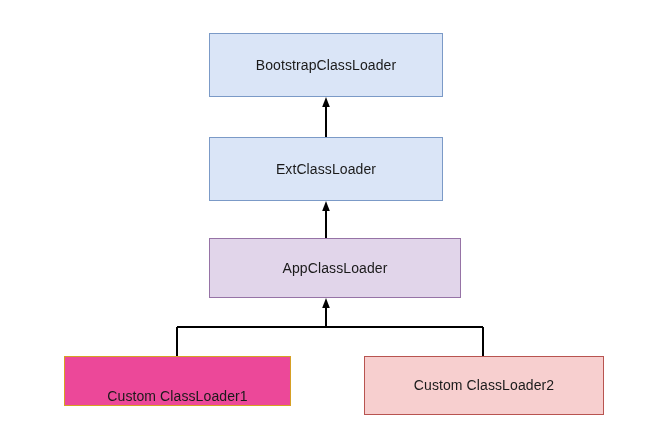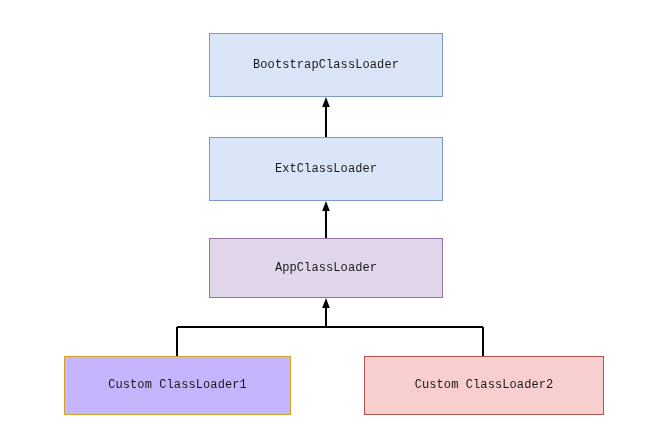--- a/index.html
+++ b/index.html
@@ -19,28 +19,27 @@
     overflow: hidden;
   }
   .node {
     position: absolute;
     box-sizing: border-box;
     display: flex;
     align-items: center;
     justify-content: center;
     border-style: solid;
     border-width: 1px;
-    font-size: 12px;
+    font-size: 14px;
     line-height: 1.2;
     color: #1a1a1a;
     text-align: center;
     letter-spacing: 0.1px;
     white-space: nowrap;
     user-select: none;
-    font-family: Liberation Mono, monospace;
   }
   #edge-layer {
     position: absolute;
     left: 0;
     top: 0;
     width: 651px;
     height: 444px;
     pointer-events: none;
   }
   .edge-line {
@@ -81,25 +80,25 @@
   </svg>
 
   <div class="node" style="left: 209px; top: 33px; width: 234px; height: 64px; background: rgb(218, 229, 247); border-color: rgb(123, 154, 199); color: rgb(26, 26, 26);">
     <span>BootstrapClassLoader</span>
   </div>
 
   <div class="node" style="left: 209px; top: 137px; width: 234px; height: 64px; background: rgb(218, 229, 247); border-color: rgb(123, 154, 199); color: rgb(26, 26, 26); text-align: right;">
     <span>ExtClassLoader</span>
   </div>
 
-  <div class="node" style="left: 209px; top: 238px; width: 234px; height: 60px; background: rgb(225, 213, 234); border-color: rgb(150, 115, 166); color: rgb(26, 26, 26);">
+  <div class="node" style="left: 209px; top: 238px; width: 252px; height: 60px; background: rgb(225, 213, 234); border-color: rgb(150, 115, 166); color: rgb(26, 26, 26);">
     <span>AppClassLoader</span>
   </div>
 
-  <div class="node" style="left: 64px; top: 356px; width: 227px; height: 59px; background: #c4b5fd; border-color: rgb(214, 160, 36); color: rgb(26, 26, 26);">
+  <div class="node" style="left: 64px; top: 356px; width: 227px; height: 50px; background: #ec4899; border-color: rgb(214, 160, 36); color: rgb(26, 26, 26); align-items: flex-end;">
     <span>Custom ClassLoader1</span>
   </div>
 
   <div class="node" style="left: 364px; top: 356px; width: 240px; height: 59px; background: rgb(247, 207, 207); border-color: rgb(184, 84, 80); color: rgb(26, 26, 26);">
     <span>Custom ClassLoader2</span>
   </div>
 
 </div>
 
 </body></html>

